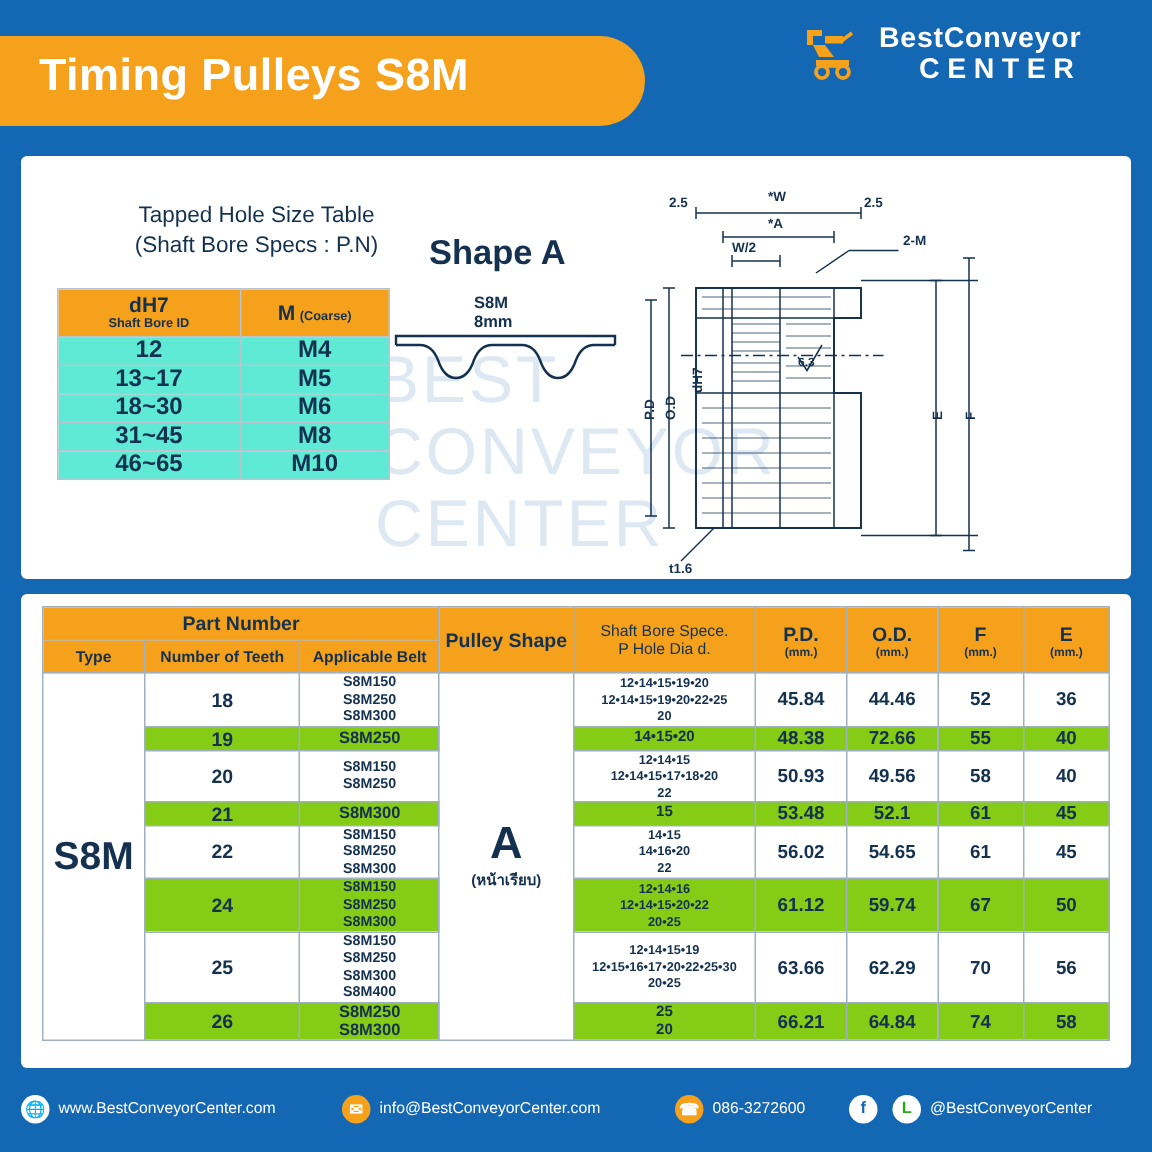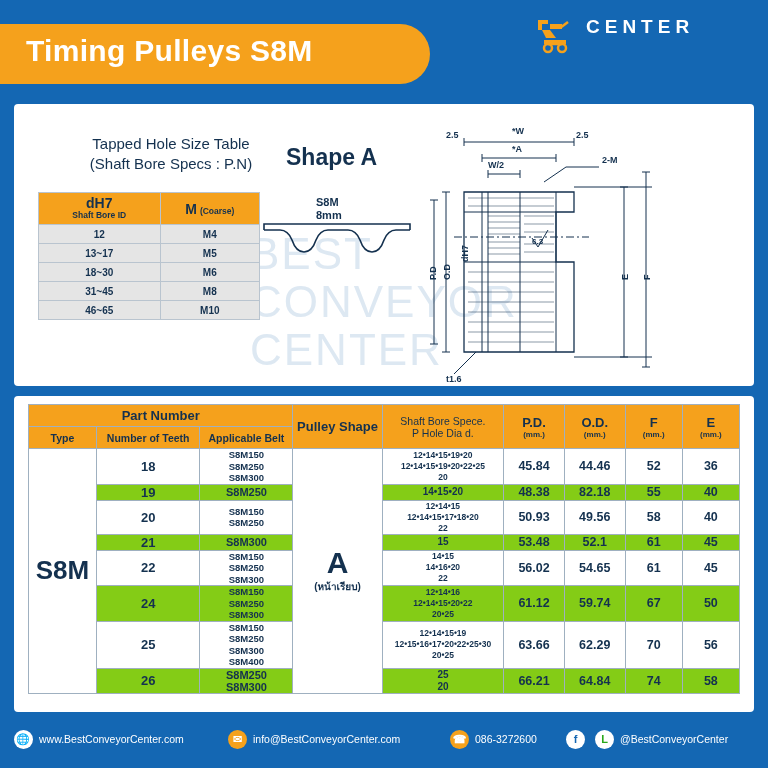--- a/index.html
+++ b/index.html
@@ -44,28 +44,28 @@
   }
   table { border-collapse:collapse; }
   .tapped-table {
     position:absolute; left:38px; top:192px; width:222px;
     font-size:11px; color:#14314f;
   }
   .tapped-table th, .tapped-table td {
     border:1px solid #b9c4cf; text-align:center; padding:0;
   }
   .tapped-table th { background:#f5a11c; color:#14314f; height:32px; }
-  .tapped-table td { height:19px; background:#e5e5e5; font-weight:bold; font-size:10px; }
+  .tapped-table td { height:19px; background:#5eead4; font-weight:bold; font-size:16px; }
   .th-main { font-size:14px; font-weight:bold; display:block; line-height:14px;}
   .th-sub { font-size:8.5px; font-weight:bold; display:block; line-height:11px;}
   .th-inline-sub { font-size:8.5px; font-weight:bold; }
 
   
   .shape-a-title {
-    position:absolute; left:286px; top:144px;
+    position:absolute; left:286px; top:155px;
     font-size:23px; font-weight:bold; color:#14314f;
   }
   .s8m-note {
     position:absolute; left:316px; top:196px;
     font-size:11px; font-weight:bold; color:#14314f; line-height:13px;
   }
   .tooth-svg { position:absolute; left:262px; top:222px; }
   .draw-svg { position:absolute; left:424px; top:112px; }
 
   
@@ -129,20 +129,21 @@
         <path d="M12 16 h8 l6 8 h-10 z" fill="#f5a11c"></path>
         <path d="M20 10 h12 v5 h-12 z" fill="#f5a11c"></path>
         <path d="M14 26 h22 v4 h-22 z" fill="#f5a11c"></path>
         <circle cx="18" cy="34" r="4" fill="none" stroke="#f5a11c" stroke-width="2.5"></circle>
         <circle cx="32" cy="34" r="4" fill="none" stroke="#f5a11c" stroke-width="2.5"></circle>
         <path d="M18 30 h14" stroke="#f5a11c" stroke-width="2.5" fill="none"></path>
         <path d="M30 14 l8 -6" stroke="#f5a11c" stroke-width="2.5" fill="none"></path>
       </svg>
     </div>
     <div class="logo-text">
+      <div class="logo-line1">BestConveyor</div>
       <div class="logo-line2">CENTER</div>
     </div>
   </div>
 </div>
 
 <div class="panel-top"></div>
 
 <div class="watermark">
   <div>BEST</div>
   <div>CONVEYOR</div>
@@ -362,21 +363,21 @@
       <td class="cell-num">44.46</td>
       <td class="cell-num">52</td>
       <td class="cell-num">36</td>
     </tr>
 
     <tr class="row-alt">
       <td class="cell-teeth">19</td>
       <td class="cell-belt-big" style="white-space:pre-line">S8M250</td>
       <td class="cell-bore-big" style="white-space:pre-line">14•15•20</td>
       <td class="cell-num">48.38</td>
-      <td class="cell-num">82.18</td>
+      <td class="cell-num">72.66</td>
       <td class="cell-num">55</td>
       <td class="cell-num">40</td>
     </tr>
 
     <tr class="row-white">
       <td class="cell-teeth">20</td>
       <td class="cell-belt" style="white-space:pre-line">S8M150
 S8M250</td>
       <td class="cell-bore" style="white-space:pre-line">12•14•15
 12•14•15•17•18•20

